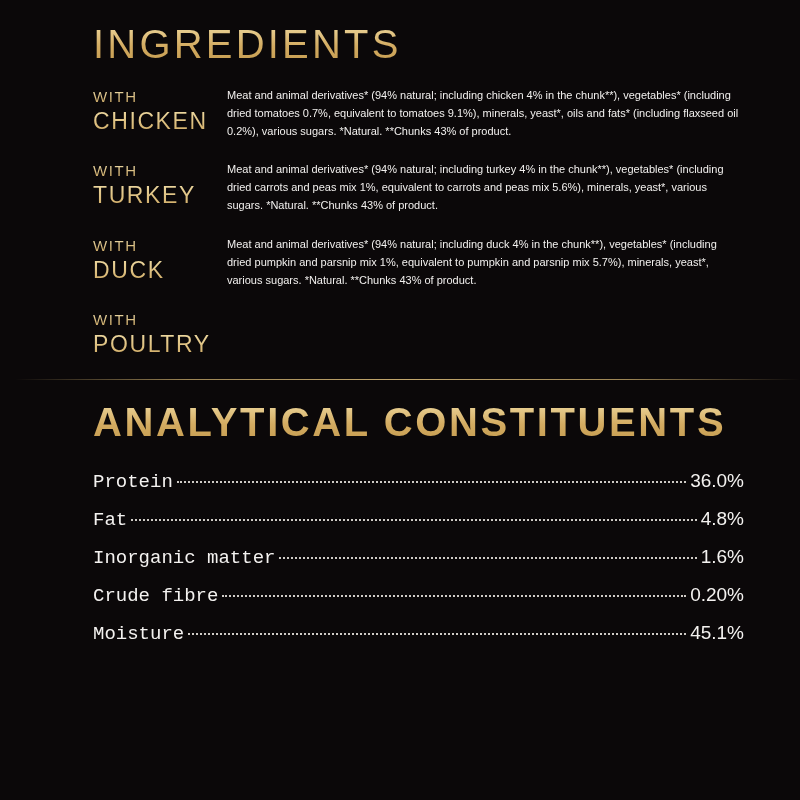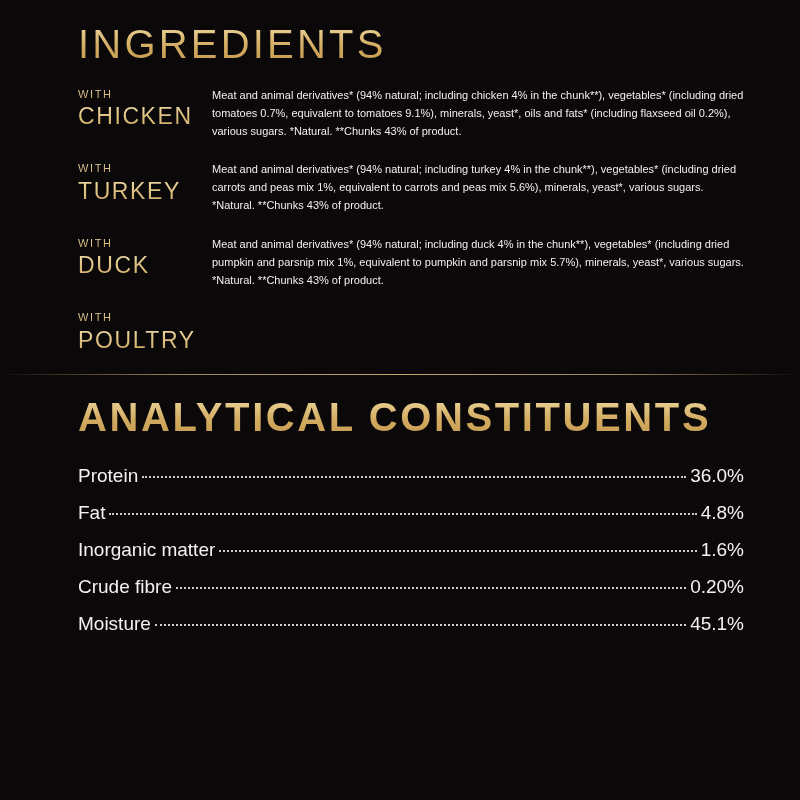--- a/index.html
+++ b/index.html
@@ -13,20 +13,21 @@
     font-family: "Liberation Sans", sans-serif;
     color: #ffffff;
     overflow: hidden;
   }
   .page {
     position: relative;
     width: 800px;
     height: 800px;
     background: #0b0809;
     box-sizing: border-box;
+    padding-left: 15px;
   }
 
   
   .ingredients-section {
     padding: 22px 56px 0 78px;
   }
   .section-title {
     font-family: "Liberation Sans", sans-serif;
     font-size: 40px;
     letter-spacing: 3.2px;
@@ -44,21 +45,21 @@
     display: flex;
     align-items: flex-start;
     margin-bottom: 20px;
   }
   .variant-label {
     width: 134px;
     flex: 0 0 134px;
     padding-top: 2px;
   }
   .variant-with {
-    font-size: 11px;
+    font-size: 15px;
     letter-spacing: 1.6px;
     color: #c8a868;
     background: linear-gradient(180deg, #eedfb0 0%, #c79f57 100%);
     -webkit-background-clip: text;
     background-clip: text;
     -webkit-text-fill-color: transparent;
     display: block;
     line-height: 1.2;
     text-decoration: underline;
   }
@@ -108,20 +109,21 @@
   .constituent-row {
     display: flex;
     align-items: baseline;
     font-size: 19px;
     color: #f4f2f0;
     margin-bottom: 15px;
     white-space: nowrap;
   }
   .constituent-name {
     flex: 0 0 auto;
+    font-family: Liberation Mono, monospace;
   }
   .dots {
     flex: 1 1 auto;
     margin: 0 4px;
     border-bottom: 2px dotted #cfcbc6;
     transform: translateY(-4px);
     height: 1px;
     min-width: 10px;
   }
   .constituent-value {

